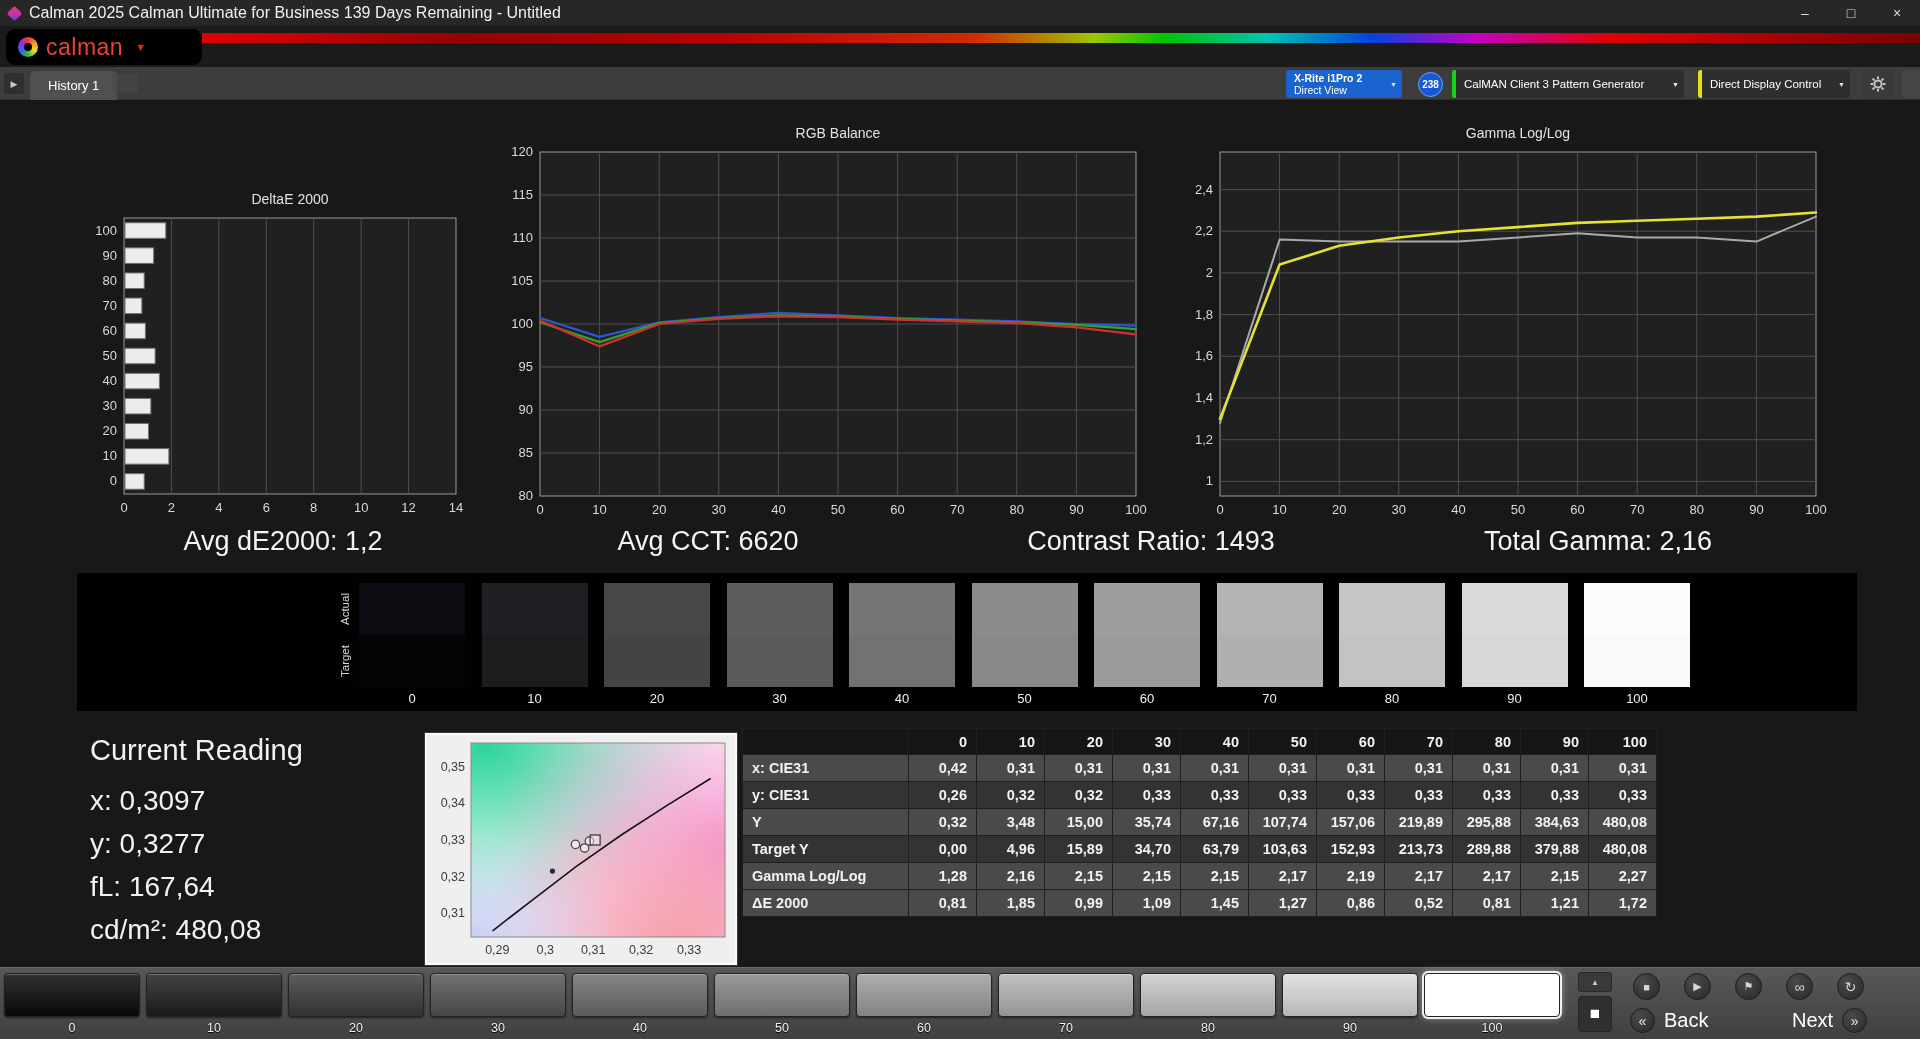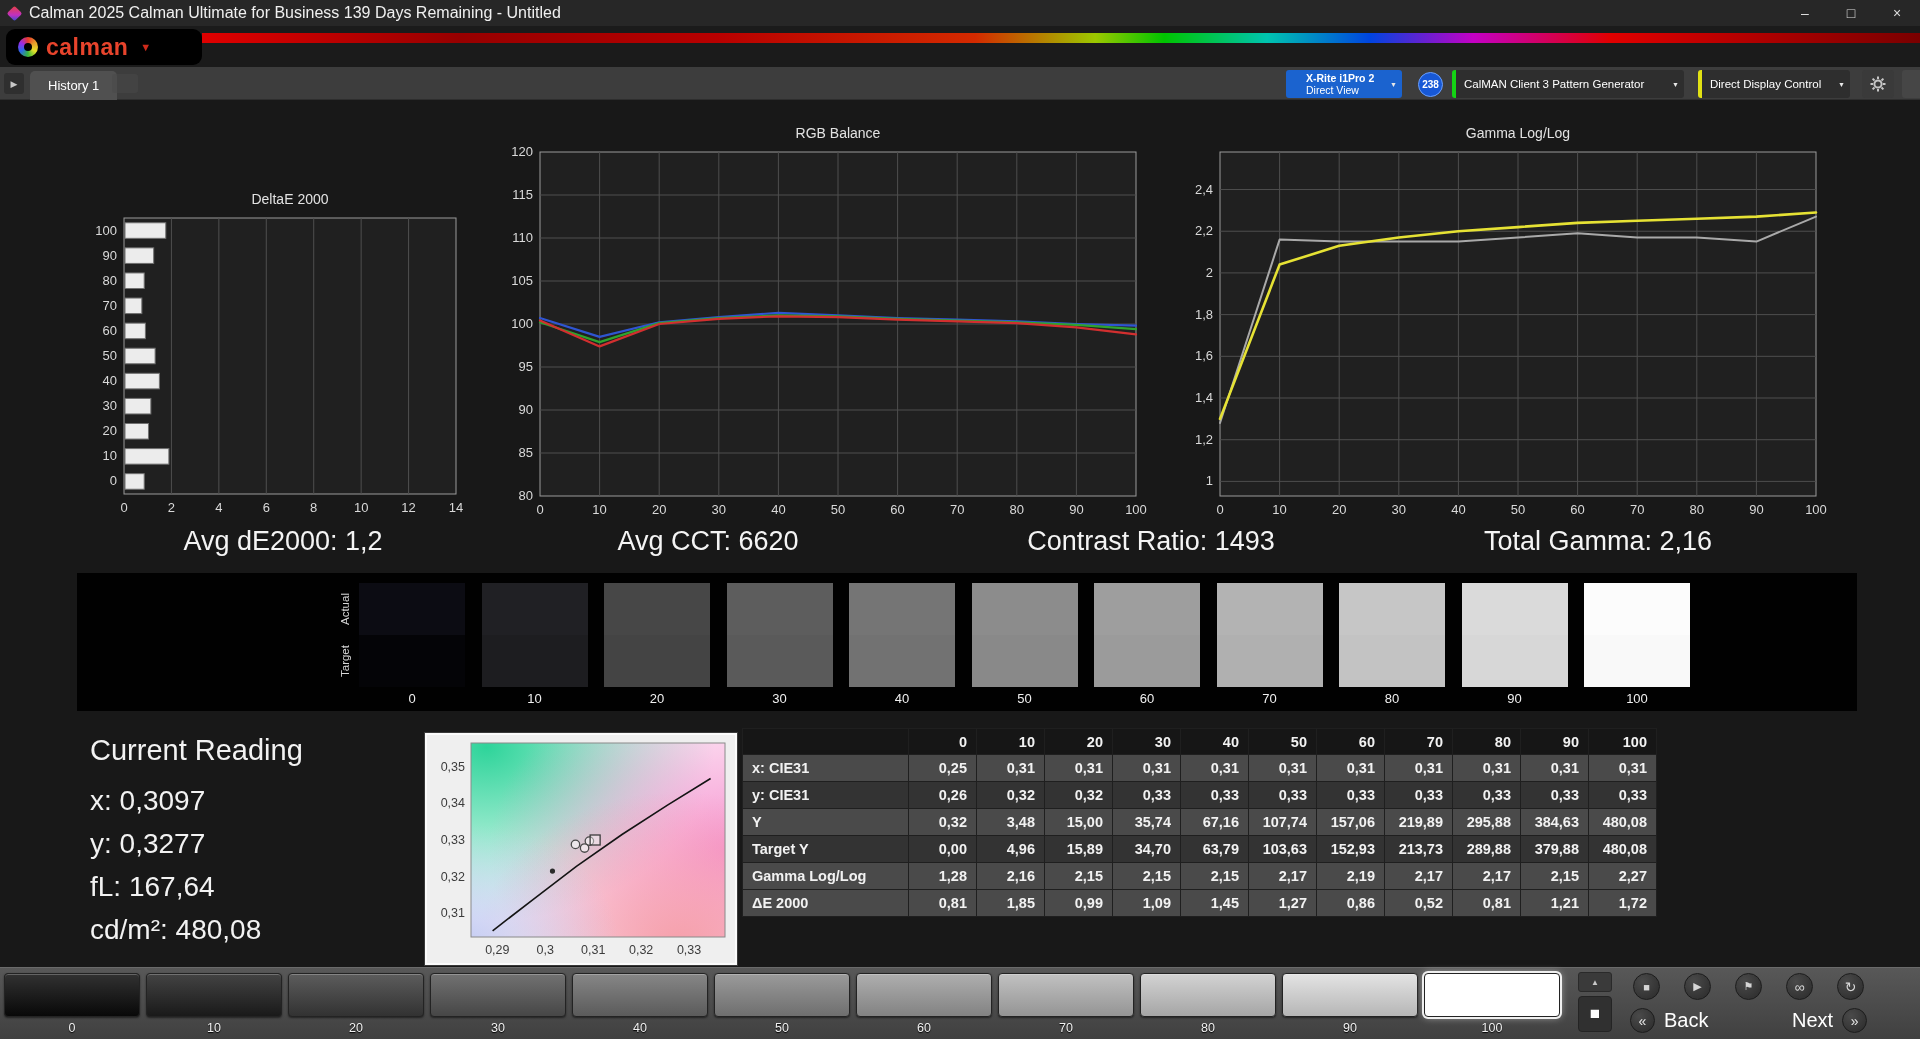--- a/index.html
+++ b/index.html
@@ -11,32 +11,32 @@
 .titlebar{position:absolute;left:0;top:0;width:1920px;height:26px;background:#272727;display:flex;align-items:center;color:#ededed}
 .app-icon{width:11px;height:11px;margin:0 9px 0 9px;background:linear-gradient(135deg,#e84040,#c030c0 60%,#3050d0);transform:rotate(45deg);border-radius:2px;flex:none}
 .win-title{flex:1;font-size:16px;color:#f0f0f0;white-space:nowrap}
 .win-btn{width:46px;height:26px;display:flex;align-items:center;justify-content:center;font-size:14px;color:#dcdcdc}
 
 
 .brandrow{position:absolute;left:0;top:26px;width:1920px;height:41px;background:#1b1b1b}
 .logo{position:absolute;left:6px;top:3px;width:196px;height:36px;background:#000;border-radius:9px;display:flex;align-items:center;padding:0 12px;gap:8px}
 .logo-wheel{width:20px;height:20px;border-radius:50%;background:conic-gradient(#e83a2a,#e8a02a,#e8e02a,#39b839,#2a6ae8,#9a2ae8,#e83a2a);position:relative;flex:none}
 .logo-wheel::after{content:"";position:absolute;inset:6px;background:#000;border-radius:50%}
-.logo-text{color:#e8442c;font-size:23px;font-weight:bold;letter-spacing:.5px}
+.logo-text{color:#e8442c;font-size:23px;font-weight:normal;letter-spacing:.5px}
 .logo-caret{color:#cf2a1a;font-size:11px;margin-left:4px}
 .rainbow{position:absolute;left:202px;top:7px;right:0;height:10px;
  background:linear-gradient(90deg,#e00000 0%,#970000 15%,#b80000 30%,#d42a00 45%,#9cc800 52%,#00c400 56%,#00c4b0 62%,#0044e0 68%,#c400c4 74%,#e00000 82%,#7a0000 100%)}
 
 
 .tabbar{position:absolute;left:0;top:67px;width:1920px;height:33px;background:#3d3d3d;border-bottom:1px solid #2e2e2e}
 .tab-nav{position:absolute;left:4px;top:6px;width:20px;height:21px;background:#2f2f2f;border-radius:3px;color:#c8c8c8;font-size:9px;display:flex;align-items:center;justify-content:center}
 .tab{position:absolute;left:30px;top:4px;height:29px;padding:0 18px;background:#505050;border-radius:5px 5px 0 0;color:#fff;font-size:13px;display:flex;align-items:center}
 .tab-ghost{position:absolute;left:112px;top:7px;width:26px;height:19px;background:#484848;border-radius:3px;opacity:.55}
 .dd{position:absolute;top:3px;height:28px;border-radius:3px;color:#fff;display:flex;align-items:center}
-.dd-meter{left:1286px;width:116px;background:#1b63cf;padding:2px 18px 2px 20px;flex-direction:column;align-items:flex-start;justify-content:center}
+.dd-meter{left:1286px;width:116px;background:#1b63cf;padding:2px 18px 2px 8px;flex-direction:column;align-items:flex-start;justify-content:center}
 .dd-meter .l1{font-size:10.5px;line-height:12px;font-weight:bold}
 .dd-meter .l2{font-size:10.5px;line-height:12px}
 .dd-chevron{position:absolute;right:5px;top:11px;font-size:7px;color:#e8e8e8}
 .badge{position:absolute;left:1418px;top:5px;width:25px;height:25px;border-radius:50%;background:#1758d6;border:1px solid #6aa0ff;color:#fff;font-size:10px;display:flex;align-items:center;justify-content:center;font-weight:bold}
 .dd-pattern{left:1452px;width:232px;background:#2e2e2e;border-left:4px solid #14d414;padding:0 18px 0 8px;font-size:11.5px}
 .dd-display{left:1698px;width:152px;background:#2e2e2e;border-left:4px solid #e2e214;padding:0 18px 0 8px;font-size:11.5px}
 .gear-btn{position:absolute;left:1862px;top:3px;width:32px;height:28px;background:#3a3a3a;border-radius:3px;display:flex;align-items:center;justify-content:center}
 .right-sliver{position:absolute;left:1902px;top:3px;width:18px;height:28px;background:#464646;border-radius:3px 0 0 3px}
 
 
@@ -396,21 +396,21 @@
           <th>60</th>
           <th>70</th>
           <th>80</th>
           <th>90</th>
           <th>100</th>
         </tr>
       </thead>
       <tbody>
         <tr class="row-odd">
           <th>x: CIE31</th>
-          <td>0,25</td>
+          <td>0,42</td>
           <td>0,31</td>
           <td>0,31</td>
           <td>0,31</td>
           <td>0,31</td>
           <td>0,31</td>
           <td>0,31</td>
           <td>0,31</td>
           <td>0,31</td>
           <td>0,31</td>
           <td>0,31</td>

